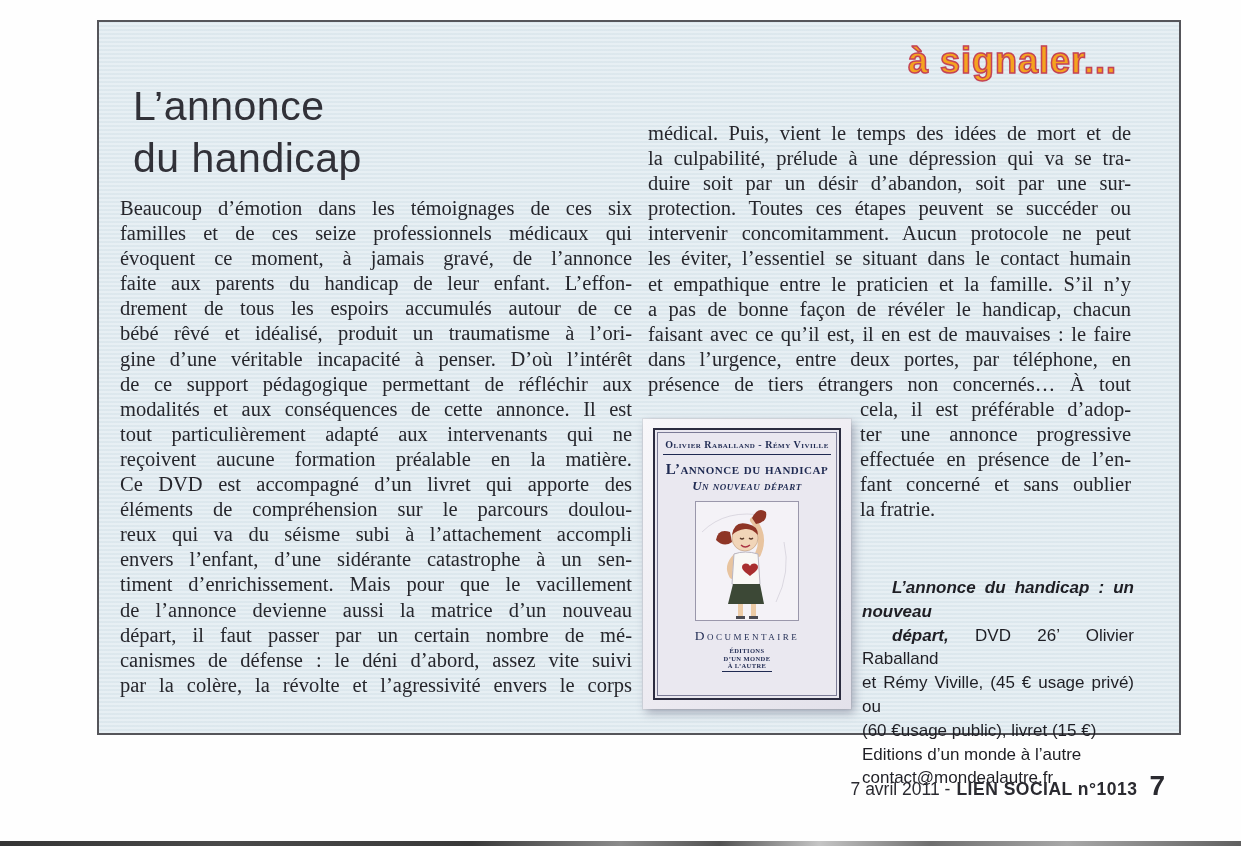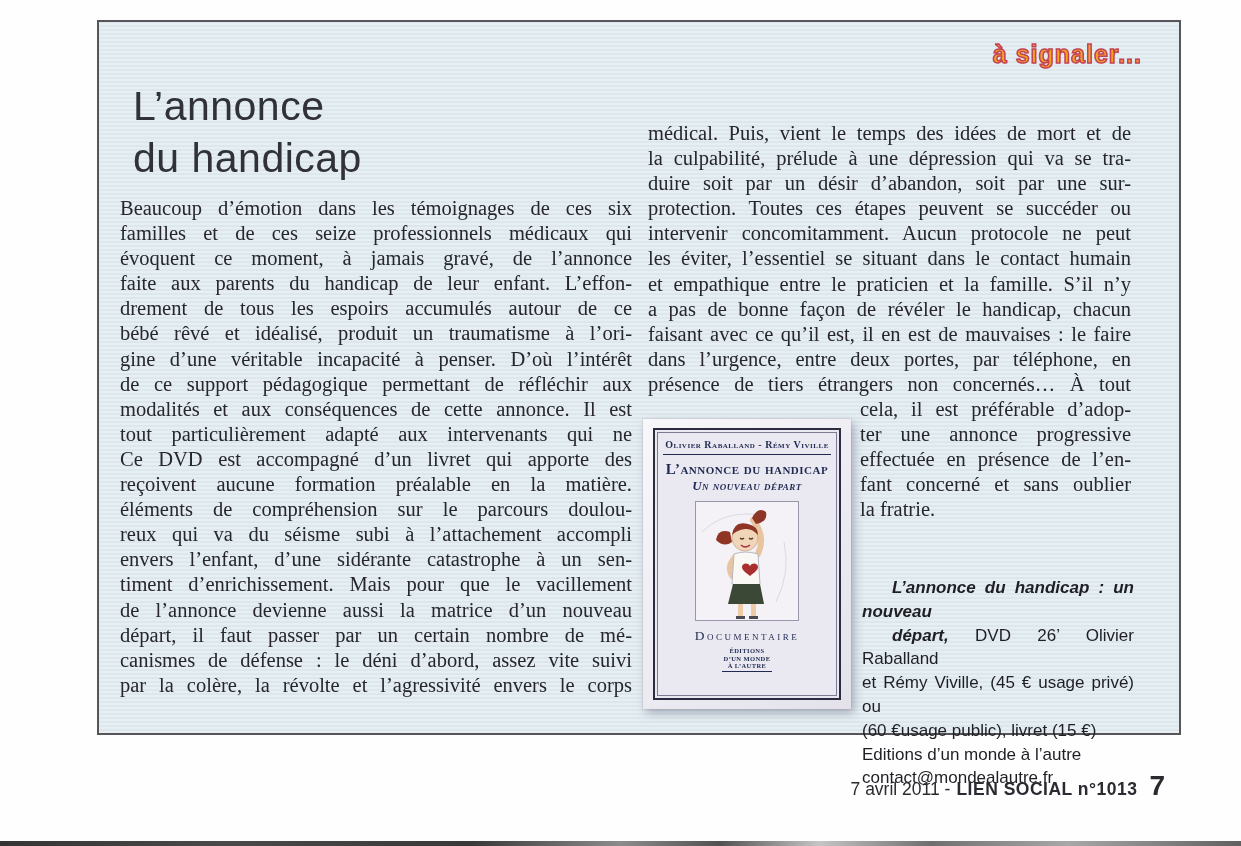--- a/index.html
+++ b/index.html
@@ -7,22 +7,22 @@
     position:relative; width:1241px; height:846px;
     background:#fefefe; overflow:hidden;
     font-family:"Liberation Sans", sans-serif;
   }
   .panel {
     position:absolute; left:97px; top:20px; width:1080px; height:711px;
     background:#e2ecf1; border:2px solid #55555a;
     background-image:repeating-linear-gradient(0deg, rgba(255,255,255,.18) 0 2px, rgba(120,150,170,.05) 2px 4px);
   }
   .flag {
-    position:absolute; top:40px; right:99px;
-    font-size:25px; font-weight:700; letter-spacing:1px;
+    position:absolute; top:40px; right:124px;
+    font-size:36px; font-weight:700; letter-spacing:1px;
     color:#f5a31f; -webkit-text-stroke:1.5px #c44456;
     text-shadow:0 0 1px #c44456;
   }
   .article-title {
     position:absolute; left:133px; top:80px;
     font-size:41px; line-height:52px; font-weight:400;
     color:#313138; letter-spacing:0.5px;
   }
   .serifcol {
     position:absolute;
@@ -113,22 +113,22 @@
       <div class="text-line jline">Beaucoup d’émotion dans les témoignages de ces six</div>
       <div class="text-line jline">familles et de ces seize professionnels médicaux qui</div>
       <div class="text-line jline">évoquent ce moment, à jamais gravé, de l’annonce</div>
       <div class="text-line jline">faite aux parents du handicap de leur enfant. L’effon-</div>
       <div class="text-line jline">drement de tous les espoirs accumulés autour de ce</div>
       <div class="text-line jline">bébé rêvé et idéalisé, produit un traumatisme à l’ori-</div>
       <div class="text-line jline">gine d’une véritable incapacité à penser. D’où l’intérêt</div>
       <div class="text-line jline">de ce support pédagogique permettant de réfléchir aux</div>
       <div class="text-line jline">modalités et aux conséquences de cette annonce. Il est</div>
       <div class="text-line jline">tout particulièrement adapté aux intervenants qui ne</div>
+      <div class="text-line jline">reçoivent aucune formation préalable en la matière.</div>
       <div class="text-line jline">Ce DVD est accompagné d’un livret qui apporte des</div>
-      <div class="text-line jline">reçoivent aucune formation préalable en la matière.</div>
       <div class="text-line jline">éléments de compréhension sur le parcours doulou-</div>
       <div class="text-line jline">reux qui va du séisme subi à l’attachement accompli</div>
       <div class="text-line jline">envers l’enfant, d’une sidérante catastrophe à un sen-</div>
       <div class="text-line jline">timent d’enrichissement. Mais pour que le vacillement</div>
       <div class="text-line jline">de l’annonce devienne aussi la matrice d’un nouveau</div>
       <div class="text-line jline">départ, il faut passer par un certain nombre de mé-</div>
       <div class="text-line jline">canismes de défense : le déni d’abord, assez vite suivi</div>
       <div class="text-line jline">par la colère, la révolte et l’agressivité envers le corps</div>
     </div>
 

